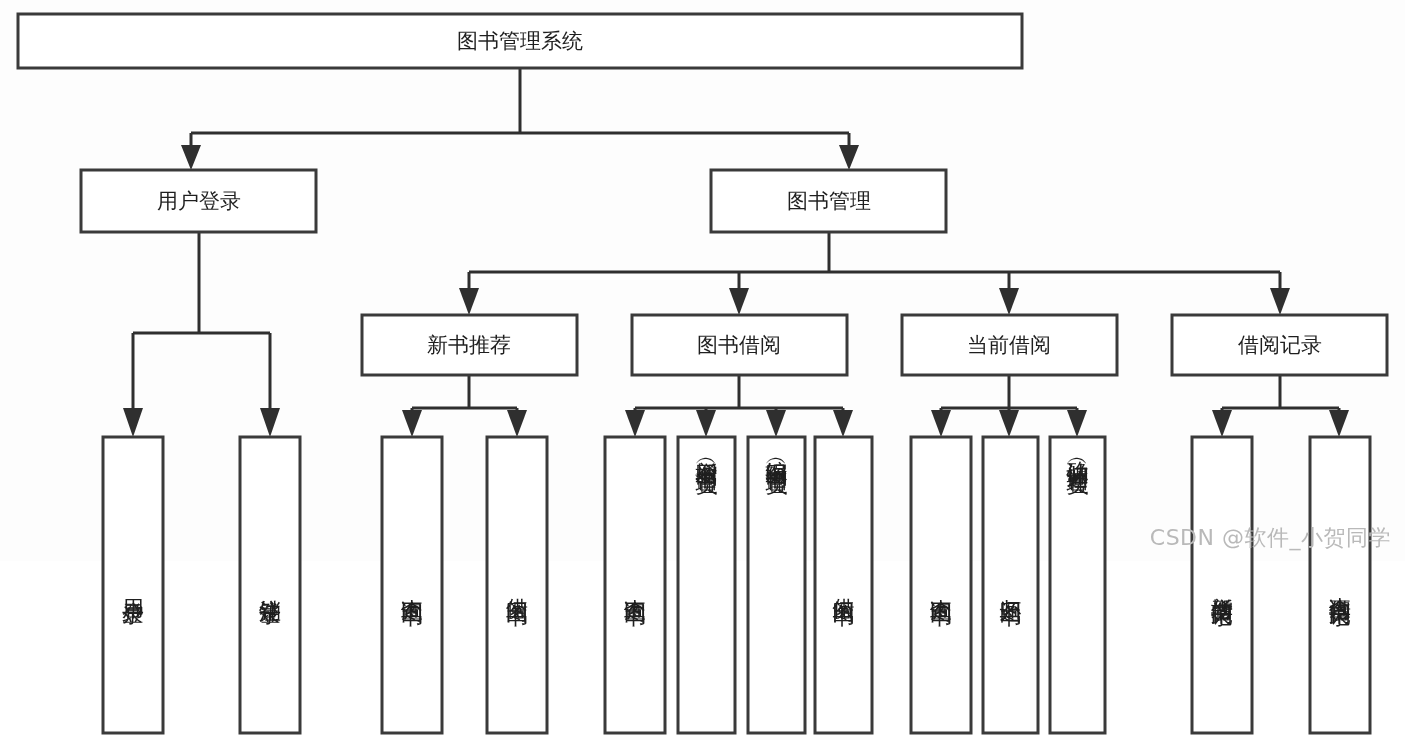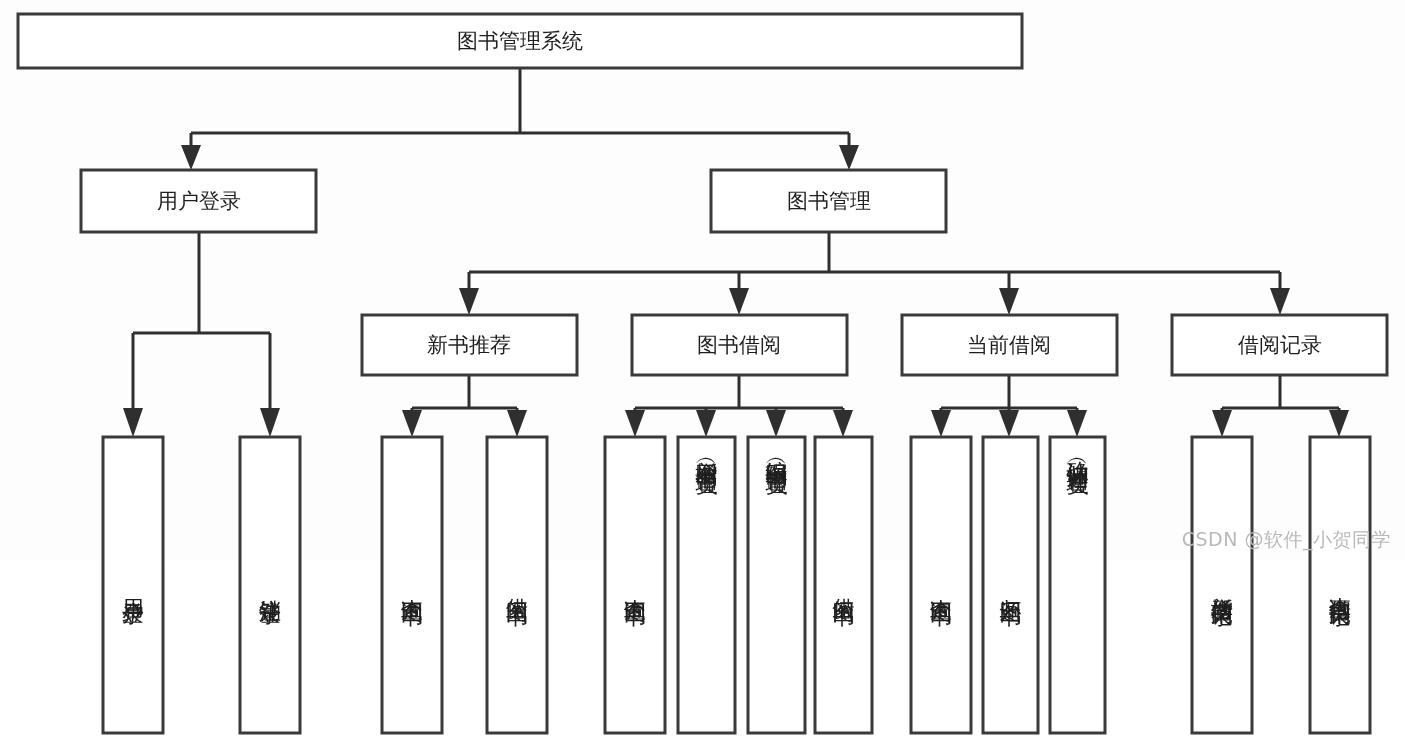--- a/index.html
+++ b/index.html
@@ -64,21 +64,21 @@
     letter-spacing: 2px;
     color: #1f1f1f;
     white-space: nowrap;
     text-align: center;
   }
   .watermark {
     position: absolute;
     right: 14px;
     bottom: 8px;
     font-family: "DejaVu Sans", "Liberation Sans", sans-serif;
-    font-size: 19px;
+    font-size: 22px;
     color: #b9b9b9;
     letter-spacing: 0.5px;
     white-space: nowrap;
     text-align: center;
   }
 </style>
 </head>
 <body>
 
 <div id="diagram-root">

